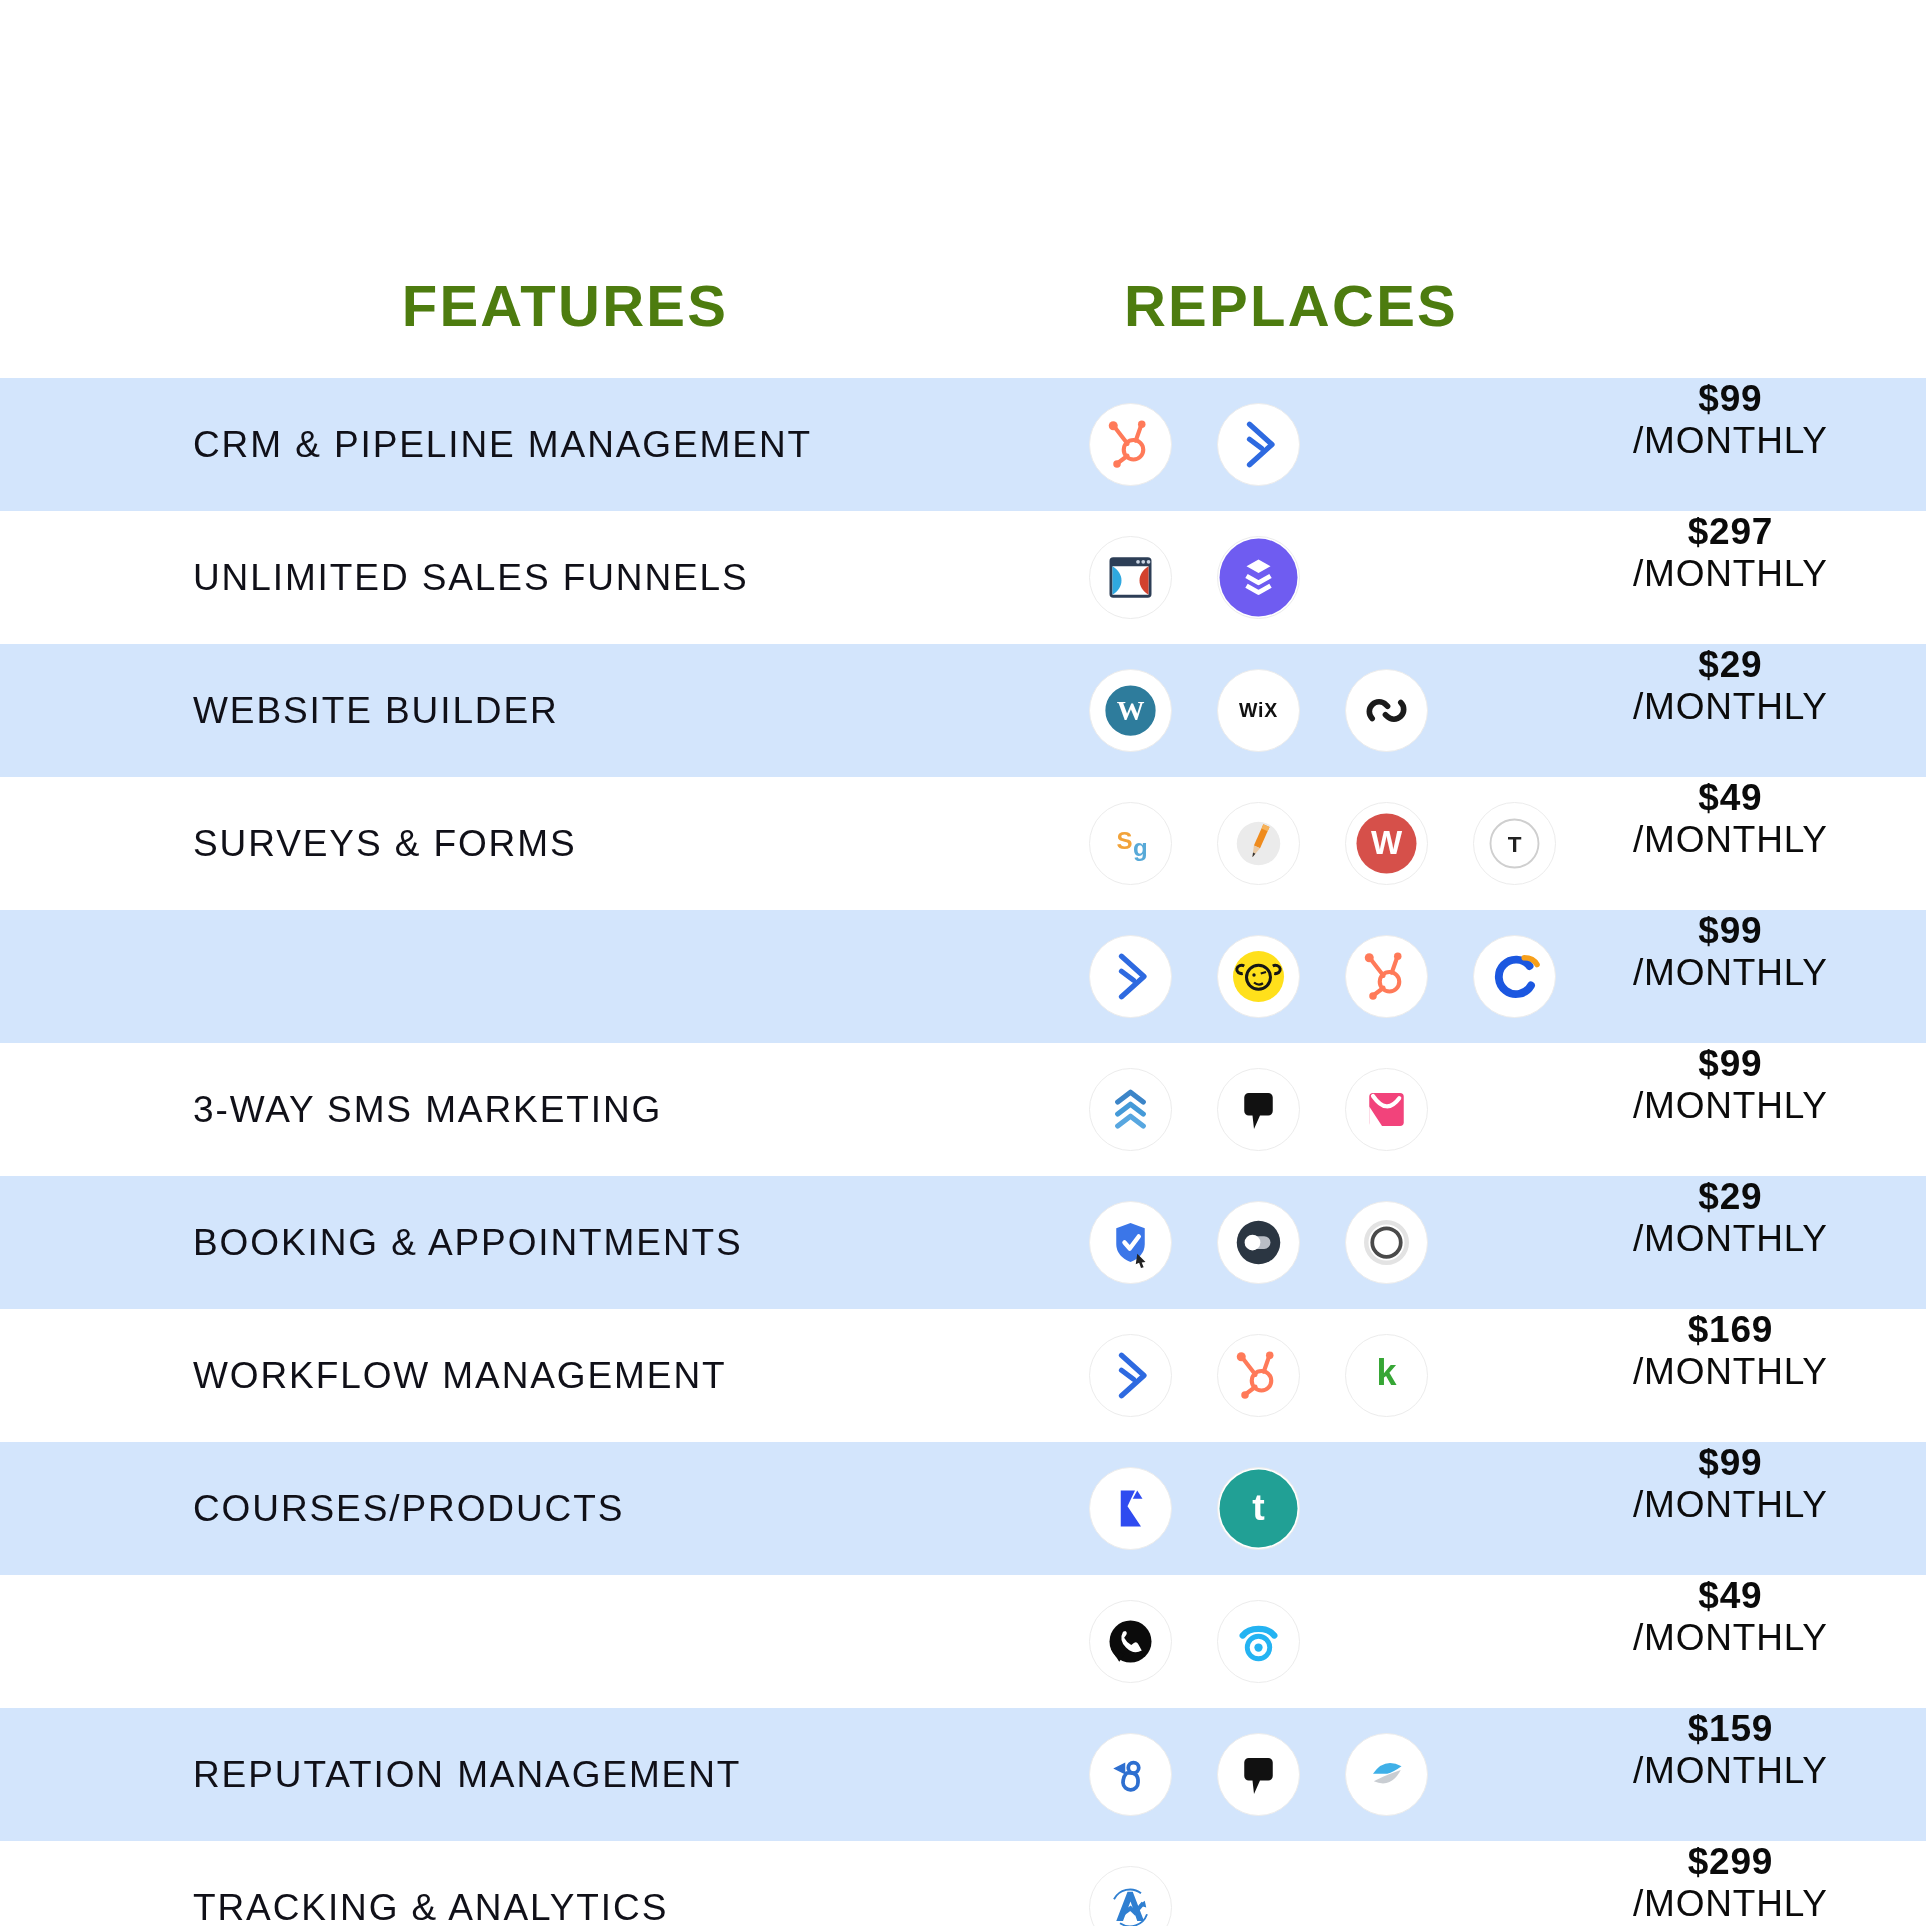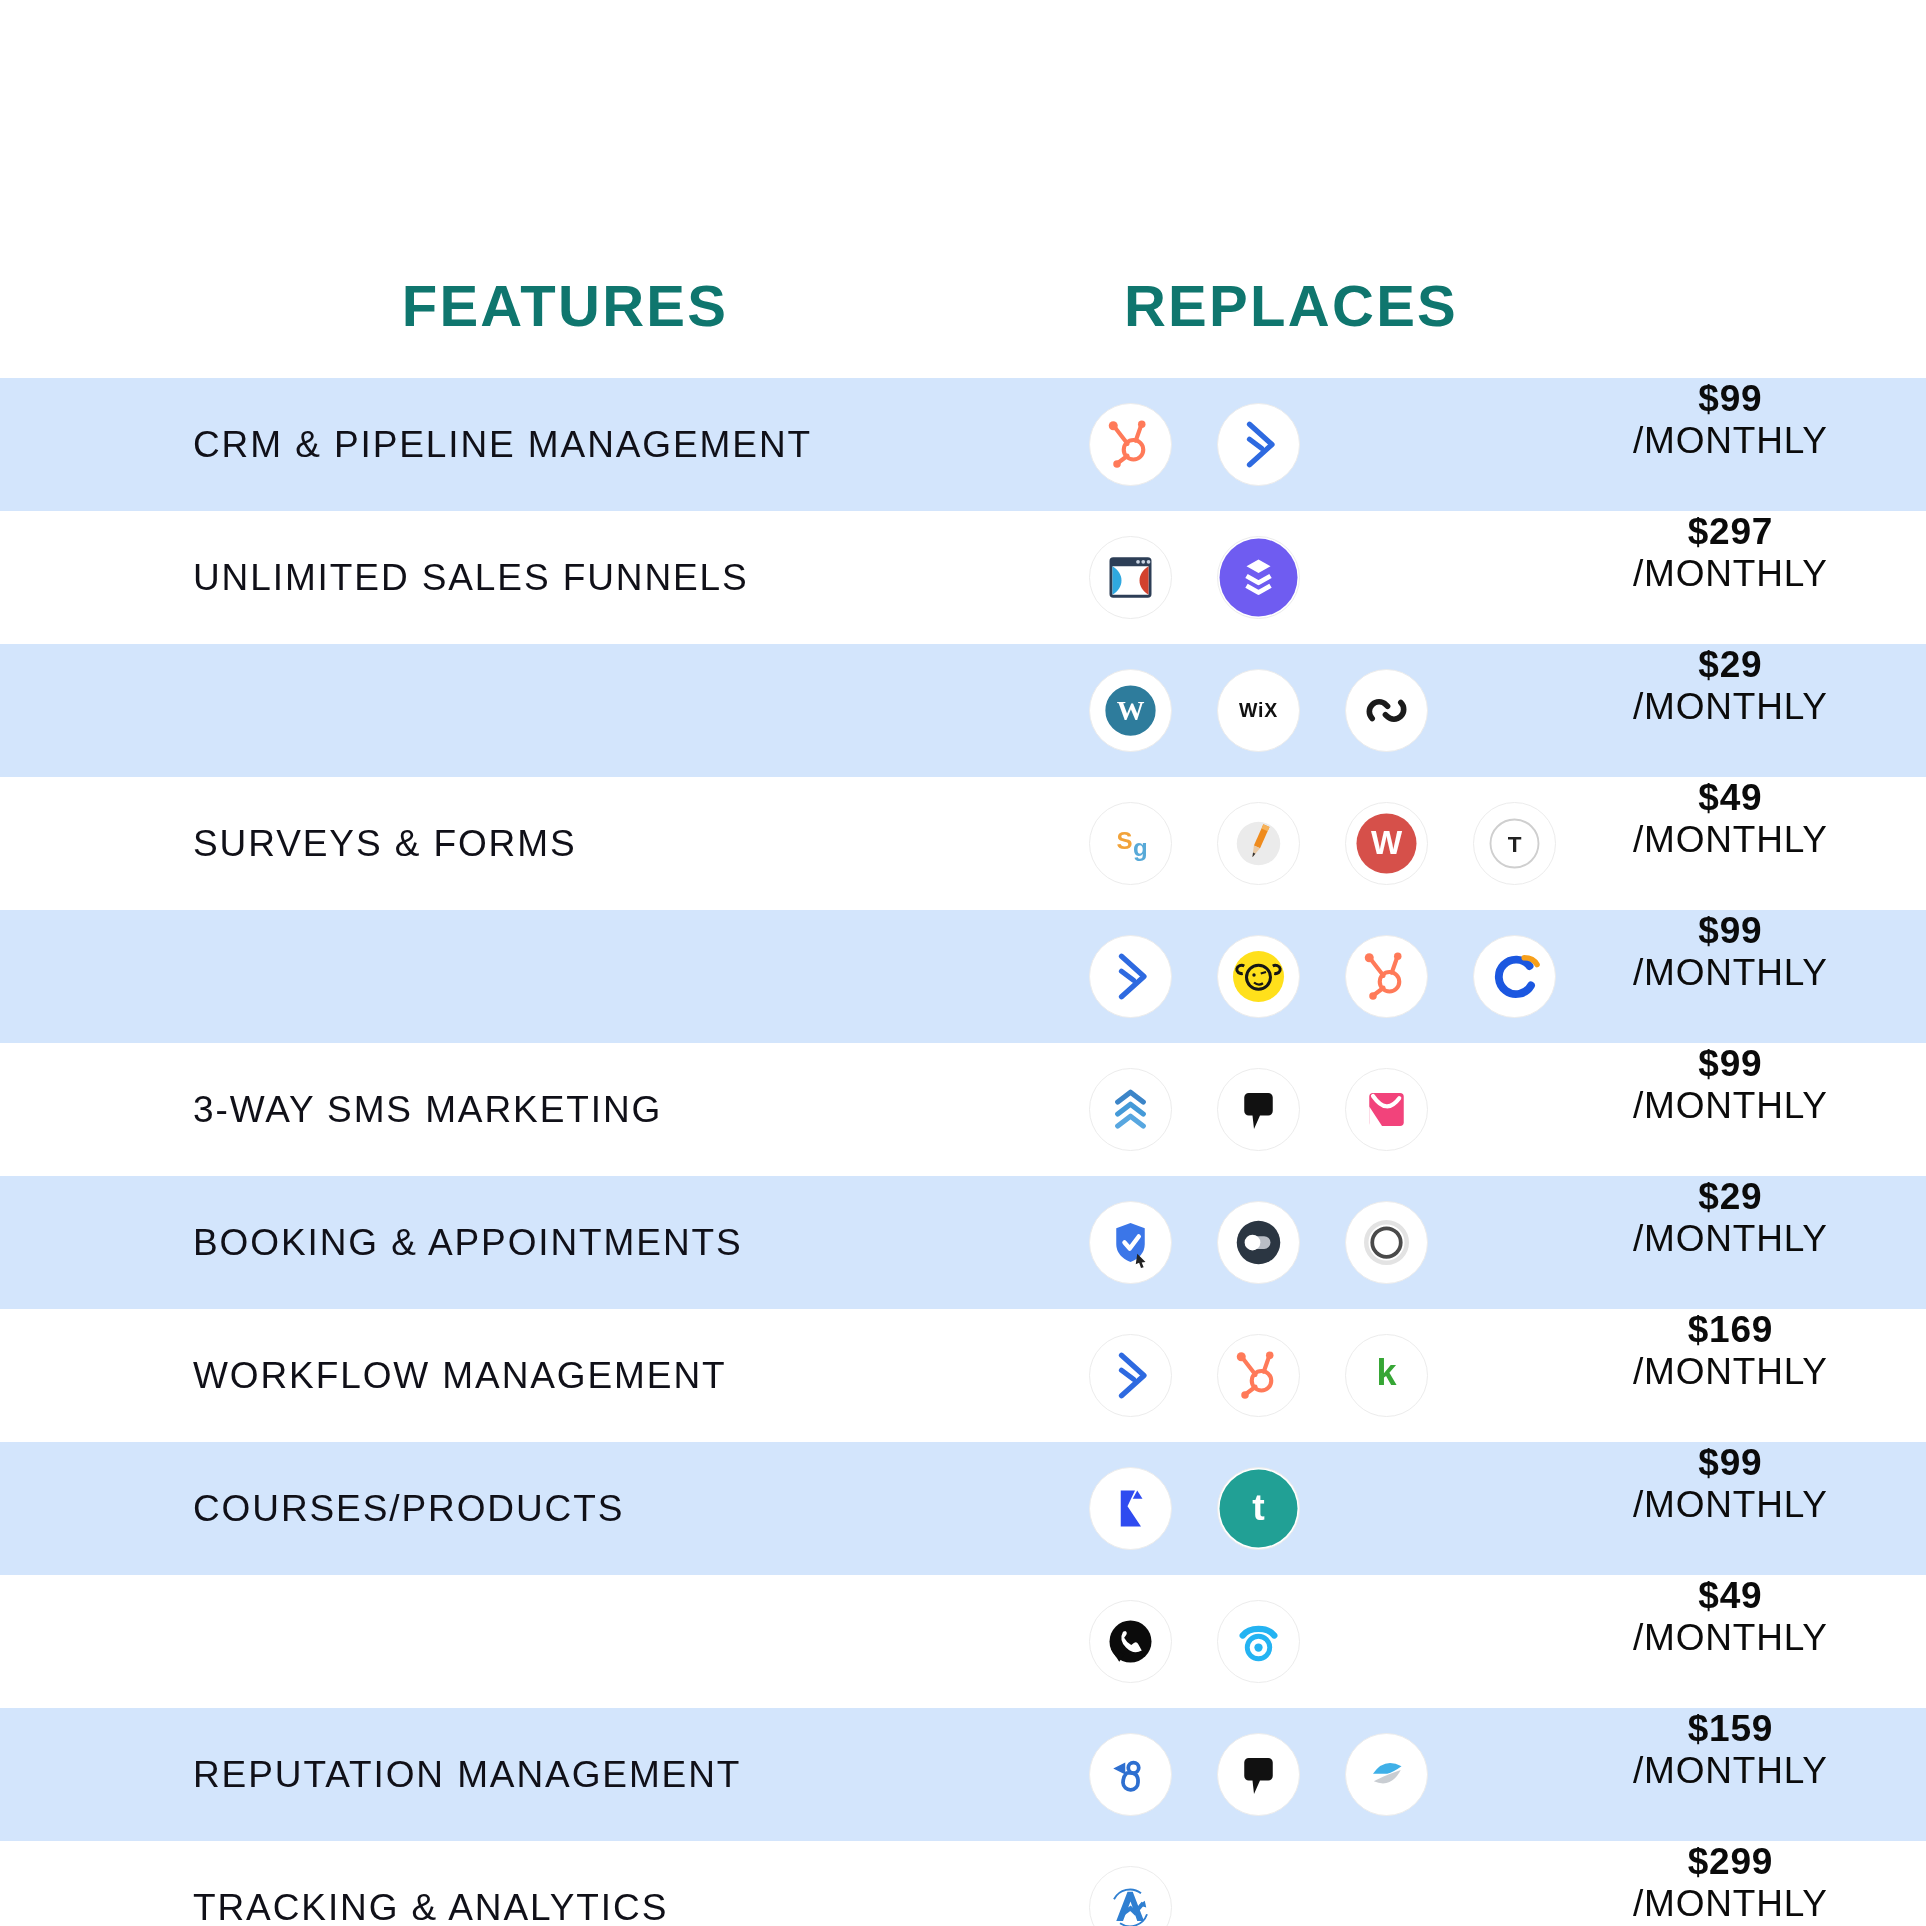--- a/index.html
+++ b/index.html
@@ -1,20 +1,20 @@
 <!DOCTYPE html>
 <html style="font-size:6.2px"><head>
 <meta charset="utf-8">
 <style>
   html,body{margin:0;padding:0;background:#fff;}
   #canvas{position:relative;width:2697px;height:3082px;background:#ffffff;overflow:hidden;
           font-family:"Liberation Sans",sans-serif;}
   .col-header{position:absolute;top:247px;height:116px;width:770px;display:flex;
               align-items:center;justify-content:center;font-weight:700;font-size:58px;
-              letter-spacing:2.3px;color:#0f766e;}
+              letter-spacing:2.3px;color:#4d7c0f;}
   #features-header{left:180px;}
   #replaces-header{left:906px;}
   #rows{position:absolute;top:378px;left:0;width:2697px;}
   .row{position:relative;width:2697px;height:133px;}
   .row.stripe{background:#d3e5fc;}
   .feature-label{position:absolute;left:193px;top:0;height:133px;display:flex;align-items:center;
                  font-weight:400;font-size:37px;letter-spacing:1.9px;color:#101018;}
   .icon-slot{position:absolute;top:25px;width:83px;height:83px;border-radius:50%;
              background:#ffffff;border:0.8px solid #ececec;box-sizing:border-box;
              display:flex;align-items:center;justify-content:center;}
@@ -82,20 +82,21 @@
     <path d="M-32,-4 L0,14 32,-4" stroke="#ffffff" stroke-width="13" fill="none" stroke-linejoin="round"></path>
     <path d="M-32,22 L0,40 32,22" stroke="#ffffff" stroke-width="13" fill="none" stroke-linejoin="round"></path>
           </svg>
         </div>
         <div class="price">
           <span class="amount">$297</span>
           <span class="period">/MONTHLY</span>
         </div>
       </div>
       <div class="row stripe">
+        <div class="feature-label">WEBSITE BUILDER</div>
         <div class="icon-slot" style="left: 1089px;">
           <svg viewBox="-108 -108 216 216" xmlns="http://www.w3.org/2000/svg">
             <circle r="64" fill="#2e7c9c"></circle>
             <circle r="64" fill="none" stroke="#2e7c9c" stroke-width="6"></circle>
     <text y="24" font-size="74" fill="#ffffff" font-weight="bold" text-anchor="middle" font-family="Liberation Serif,serif">W</text>
           </svg>
         </div>
         <div class="icon-slot" style="left: 1217px;">
           <svg viewBox="-108 -108 216 216" xmlns="http://www.w3.org/2000/svg">
             <text y="18" font-size="52" font-weight="bold" fill="#111111" text-anchor="middle" font-family="Liberation Sans,sans-serif" letter-spacing="2">WiX</text>

